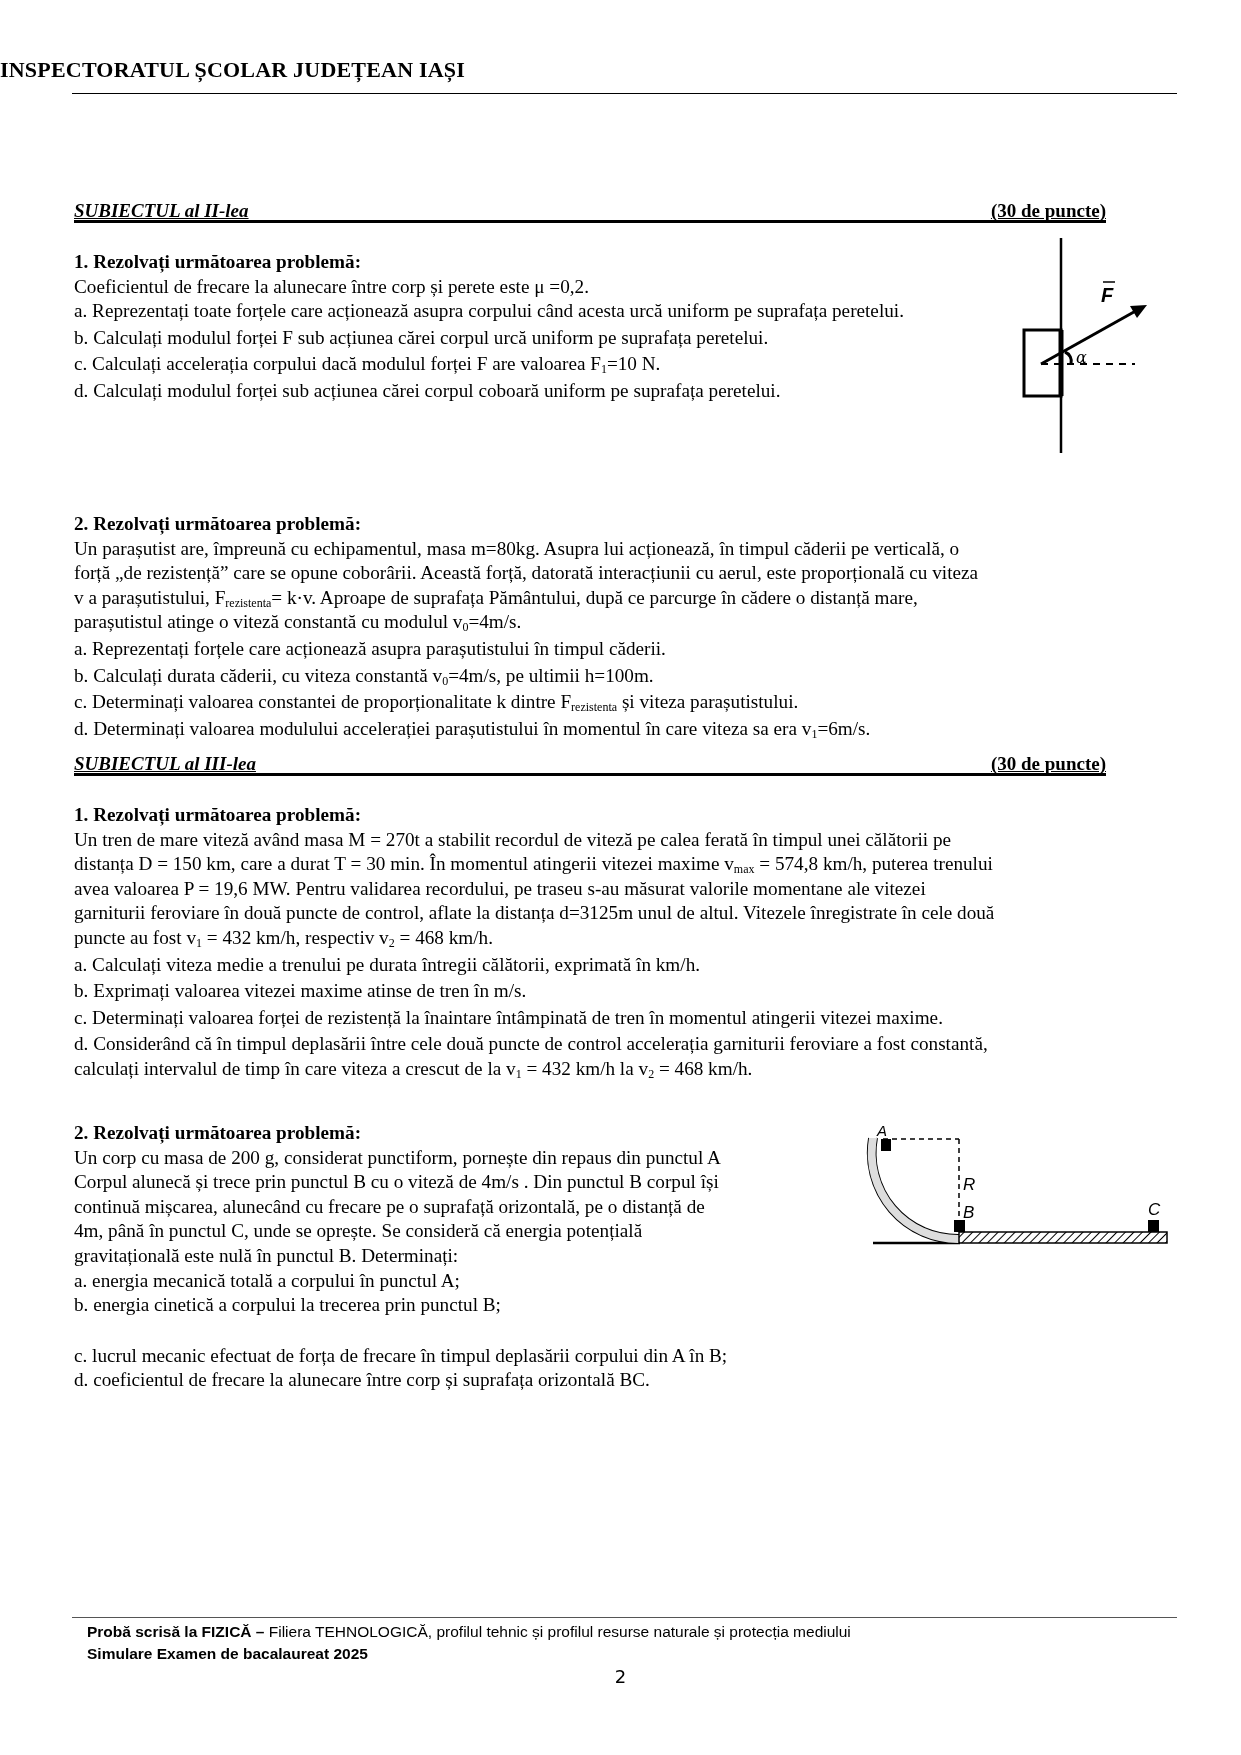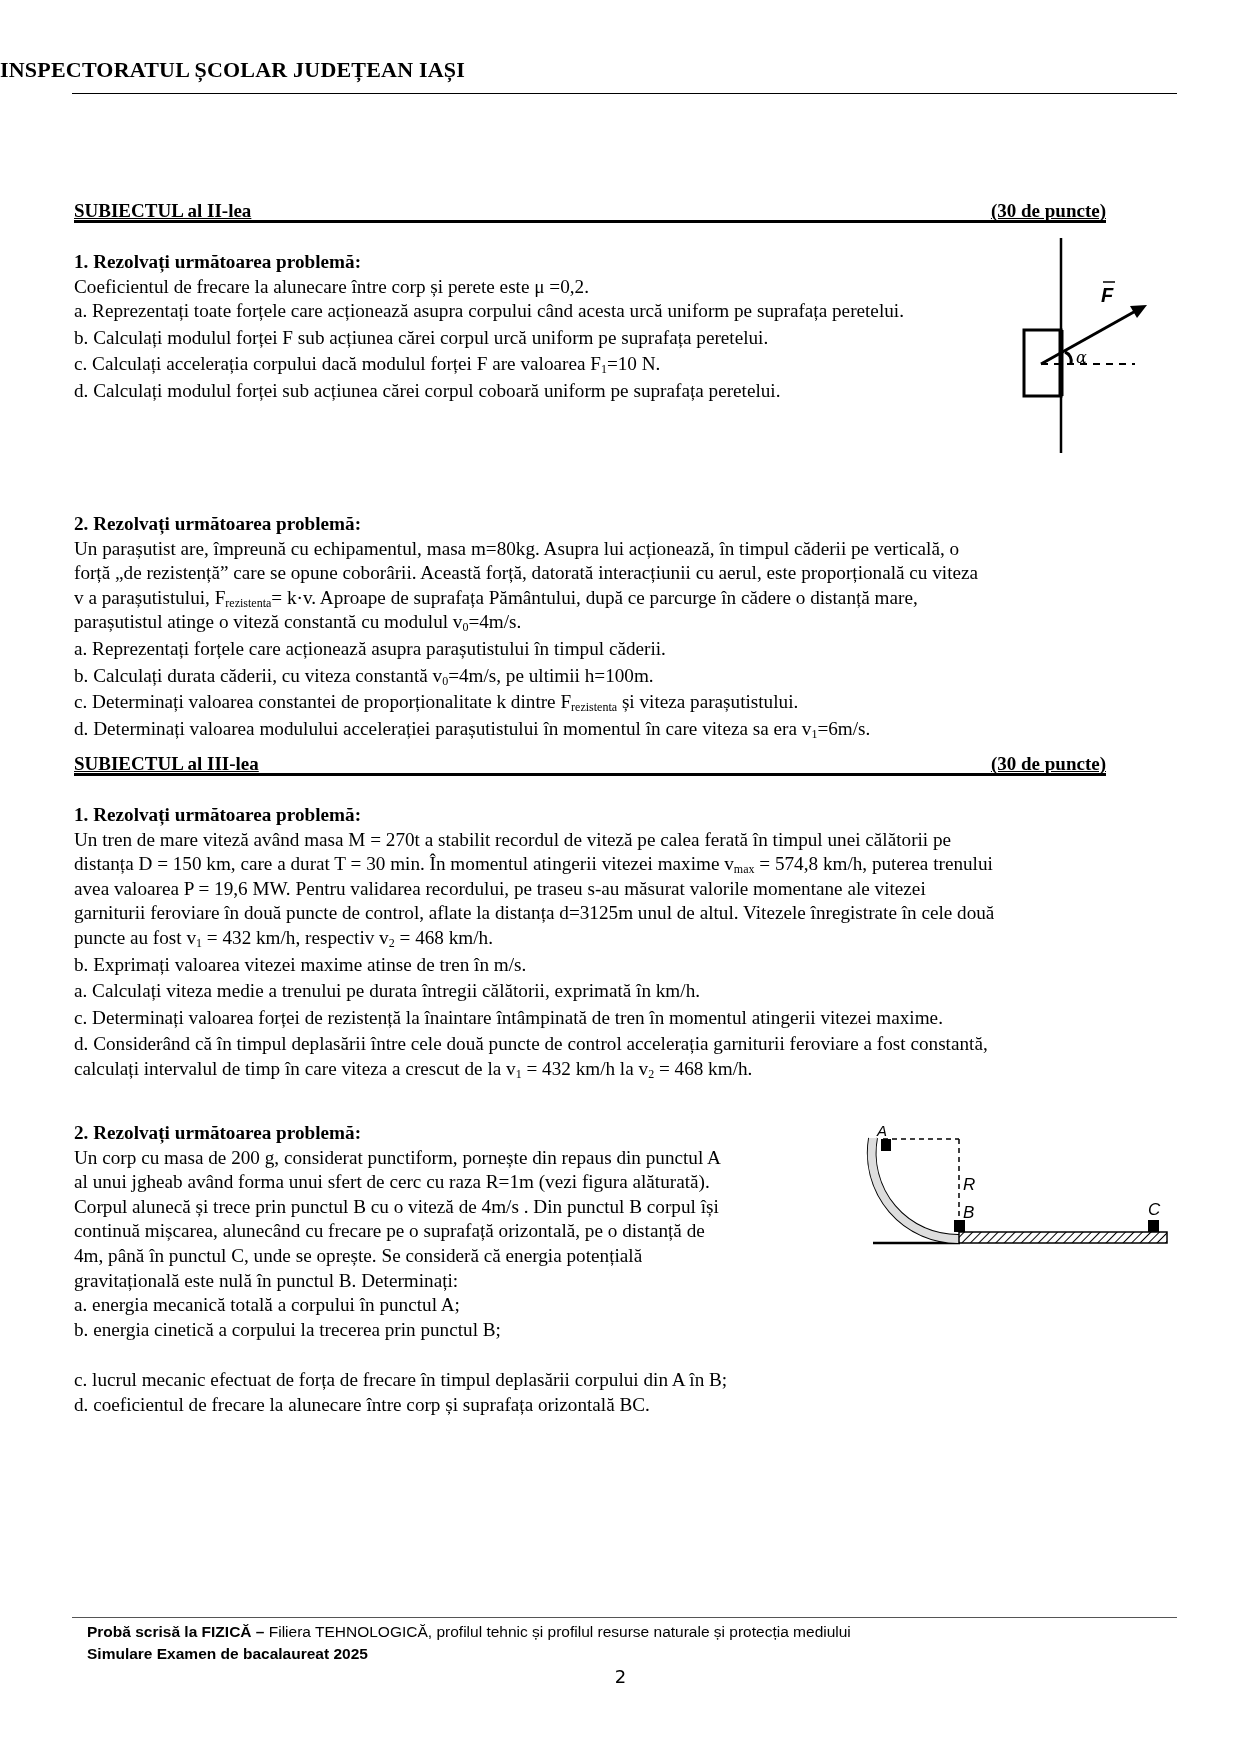--- a/index.html
+++ b/index.html
@@ -4,21 +4,21 @@
 <style>
   html, body { margin: 0; padding: 0; background: #ffffff; }
   body { width: 1241px; height: 1755px; position: relative; overflow: hidden;
          font-family: "Liberation Serif", serif; color: #000; }
   .header-title { position: absolute; top: 57px; left: 0; width: 1241px; text-align: left;
          font-weight: bold; font-size: 22px; letter-spacing: 0.2px; }
   .header-rule { position: absolute; top: 93px; left: 72px; width: 1105px; height: 1px; background: #000; }
 
   .subject-head { position: absolute; left: 74px; width: 1032px; height: 24px;
          border-bottom: 3px solid #000; font-weight: bold; font-size: 19px; }
-  .subject-head .title { position: absolute; left: 0; bottom: -2px; text-decoration: underline; }
+  .subject-head .title { position: absolute; left: 0; bottom: -2px; text-decoration: underline; font-style: italic; }
   .subject-head .points { position: absolute; right: 0; bottom: -2px; text-decoration: underline; }
 
   .block { position: absolute; left: 74px; font-size: 19.2px; line-height: 24.6px; }
   .block p { margin: 0; }
   .block .ptitle { font-weight: bold; margin-top: 28px; }
   .just { text-align: justify; text-align-last: left; }
   sub { font-size: 12px; vertical-align: -3px; line-height: 0; }
 
   .fig { position: absolute; }
 
@@ -94,33 +94,32 @@
   <p class="ptitle">1. Rezolvați următoarea problemă:</p>
   <p class="just">Un tren de mare viteză având masa M = 270t a stabilit recordul de viteză pe calea ferată în timpul unei călătorii pe</p>
   <p class="just">
     <span>distanța D = 150 km, care a durat T = 30 min. În momentul atingerii vitezei maxime v</span><sub>max</sub><span> = 574,8 km/h, puterea trenului</span>
   </p>
   <p class="just">avea valoarea P = 19,6 MW. Pentru validarea recordului, pe traseu s-au măsurat valorile momentane ale vitezei</p>
   <p class="just">garniturii feroviare în două puncte de control, aflate la distanța d=3125m unul de altul. Vitezele înregistrate în cele două</p>
   <p>
     <span>puncte au fost v</span><sub>1</sub><span> = 432 km/h, respectiv v</span><sub>2</sub><span> = 468 km/h.</span>
   </p>
+  <p style="margin-top:2px;">a. Calculați viteza medie a trenului pe durata întregii călătorii, exprimată în km/h.</p>
   <p style="margin-top:2px;">b. Exprimați valoarea vitezei maxime atinse de tren în m/s.</p>
-  <p style="margin-top:2px;">a. Calculați viteza medie a trenului pe durata întregii călătorii, exprimată în km/h.</p>
   <p style="margin-top:2px;">c. Determinați valoarea forței de rezistență la înaintare întâmpinată de tren în momentul atingerii vitezei maxime.</p>
   <p class="just" style="margin-top:2px;">d. Considerând că în timpul deplasării între cele două puncte de control accelerația garniturii feroviare a fost constantă,</p>
   <p>
     <span>calculați intervalul de timp în care viteza a crescut de la v</span><sub>1</sub><span> = 432 km/h la v</span><sub>2</sub><span> = 468 km/h.</span>
   </p>
 </div>
 
 <div class="block" style="top:1093px; width:783px;">
   <p class="ptitle">2. Rezolvați următoarea problemă:</p>
   <p class="just">Un corp cu masa de 200 g, considerat punctiform, pornește din repaus din punctul A</p>
-  <p class="just">al unui jgheab având forma unui sfert de cerc cu raza R=1m (vezi figura alăturată).</p>
   <p class="just">Corpul alunecă și trece prin punctul B cu o viteză de 4m/s . Din punctul B corpul își</p>
   <p class="just">continuă mișcarea, alunecând cu frecare pe o suprafață orizontală, pe o distanță de</p>
   <p class="just">4m, până în punctul C, unde se oprește. Se consideră că energia potențială</p>
   <p>gravitațională este nulă în punctul B. Determinați:</p>
   <p>a. energia mecanică totală a corpului în punctul A;</p>
   <p>b. energia cinetică a corpului la trecerea prin punctul B;</p>
   <p style="white-space:nowrap;margin-top:26px;">c. lucrul mecanic efectuat de forța de frecare în timpul deplasării corpului din A în B;</p>
   <p>d. coeficientul de frecare la alunecare între corp și suprafața orizontală BC.</p>
 </div>
 

